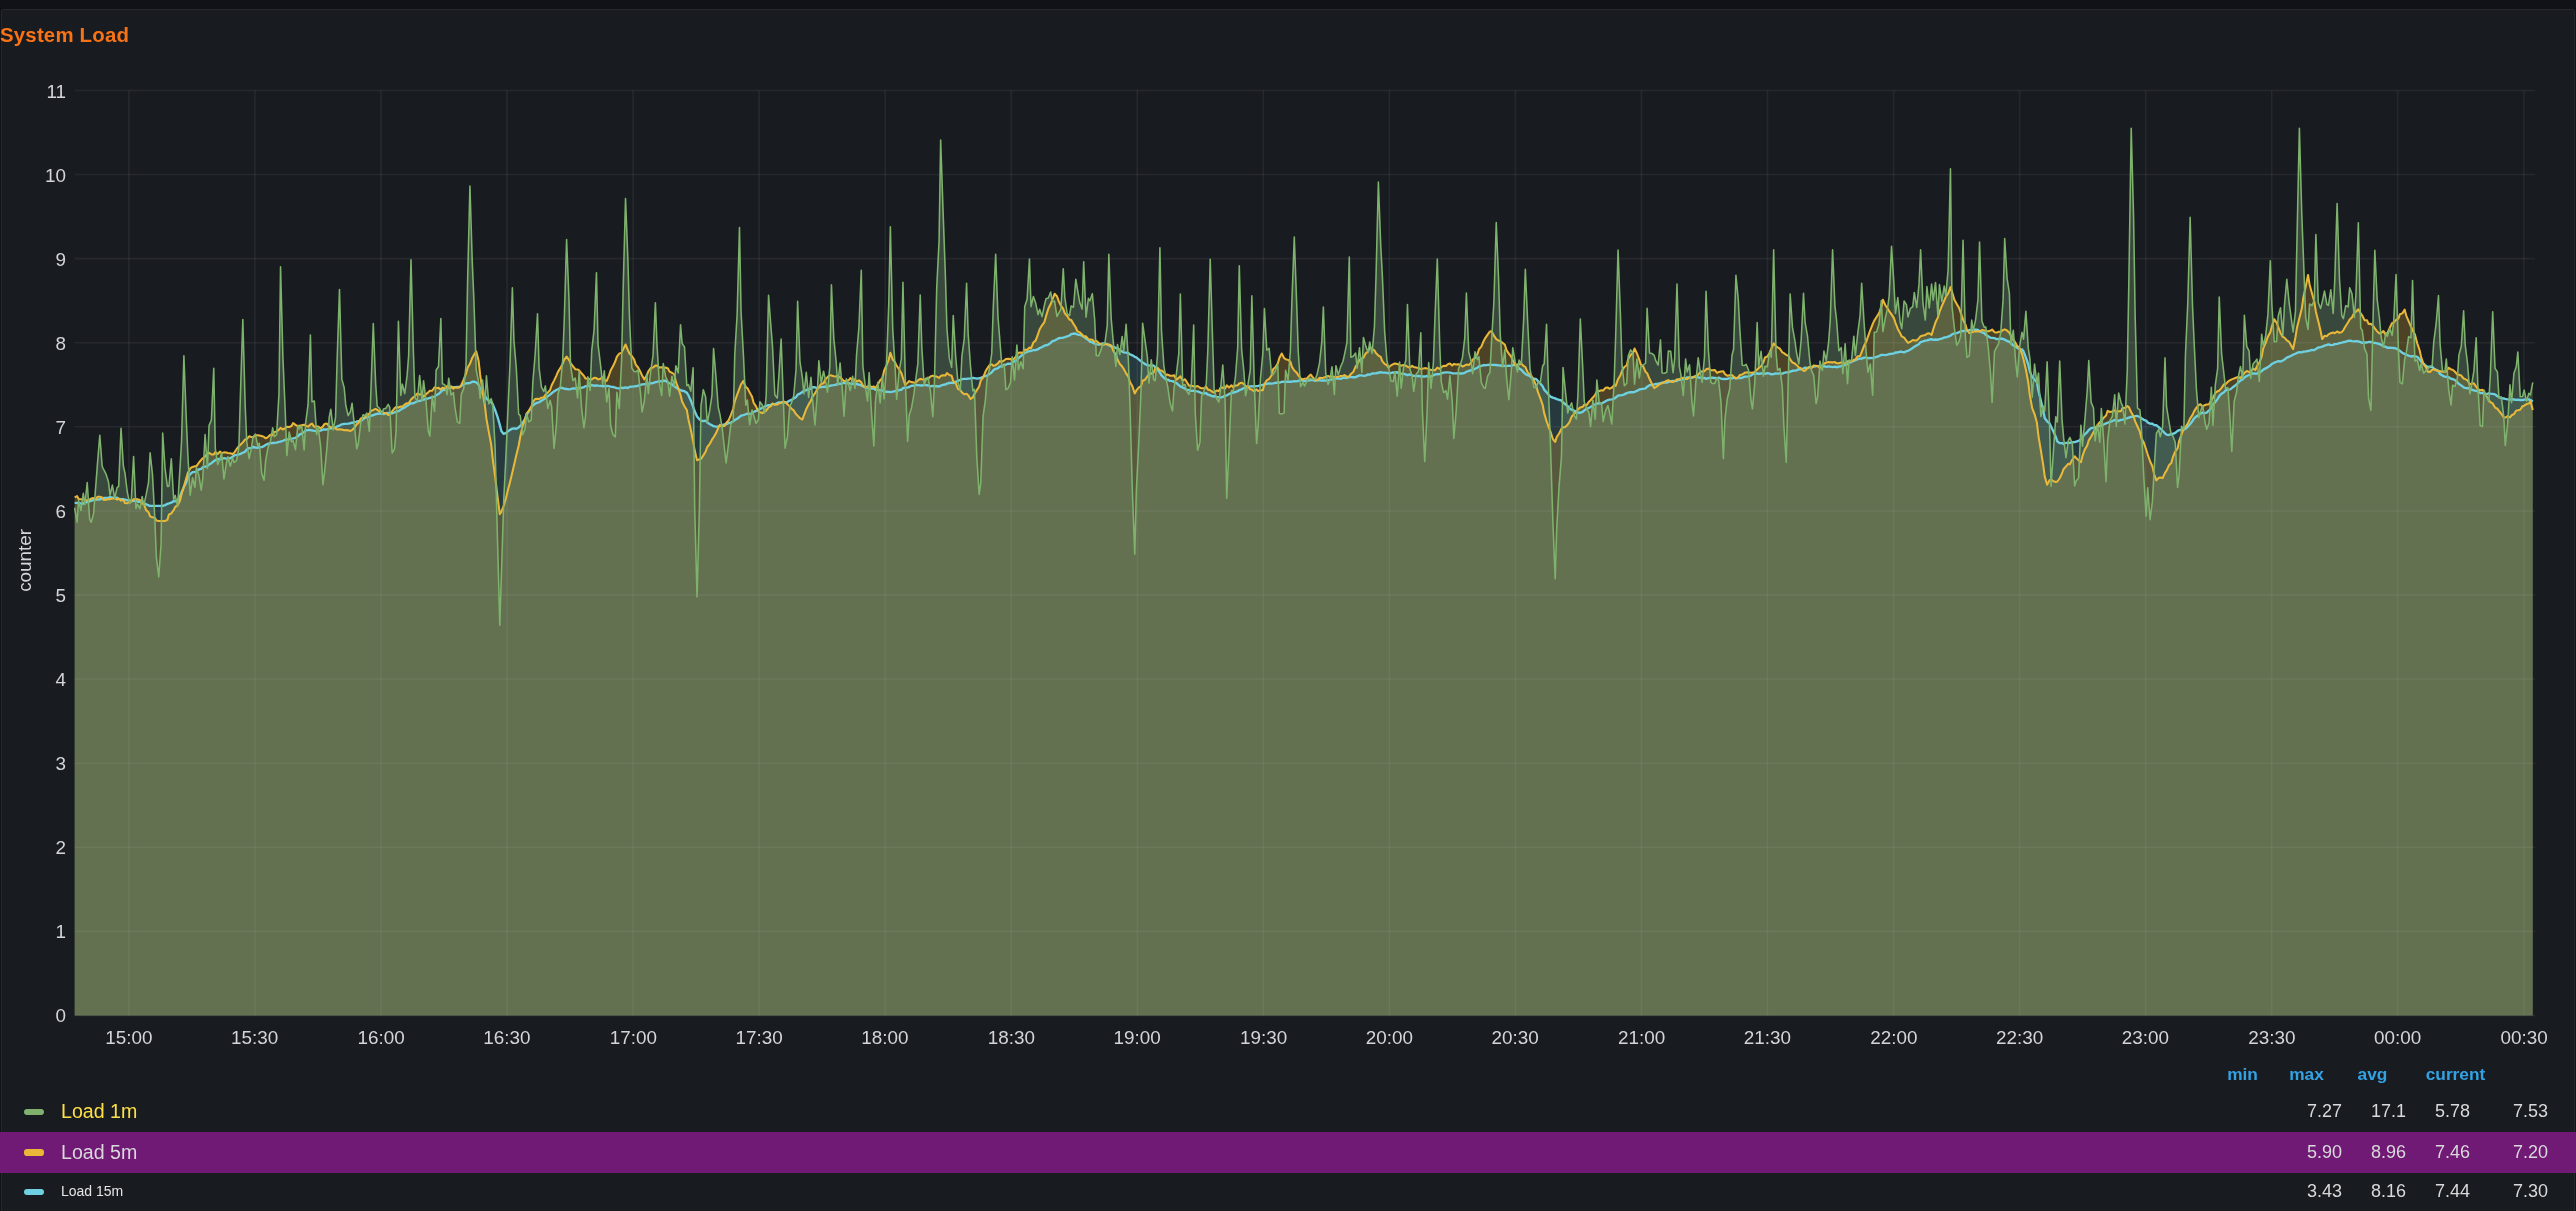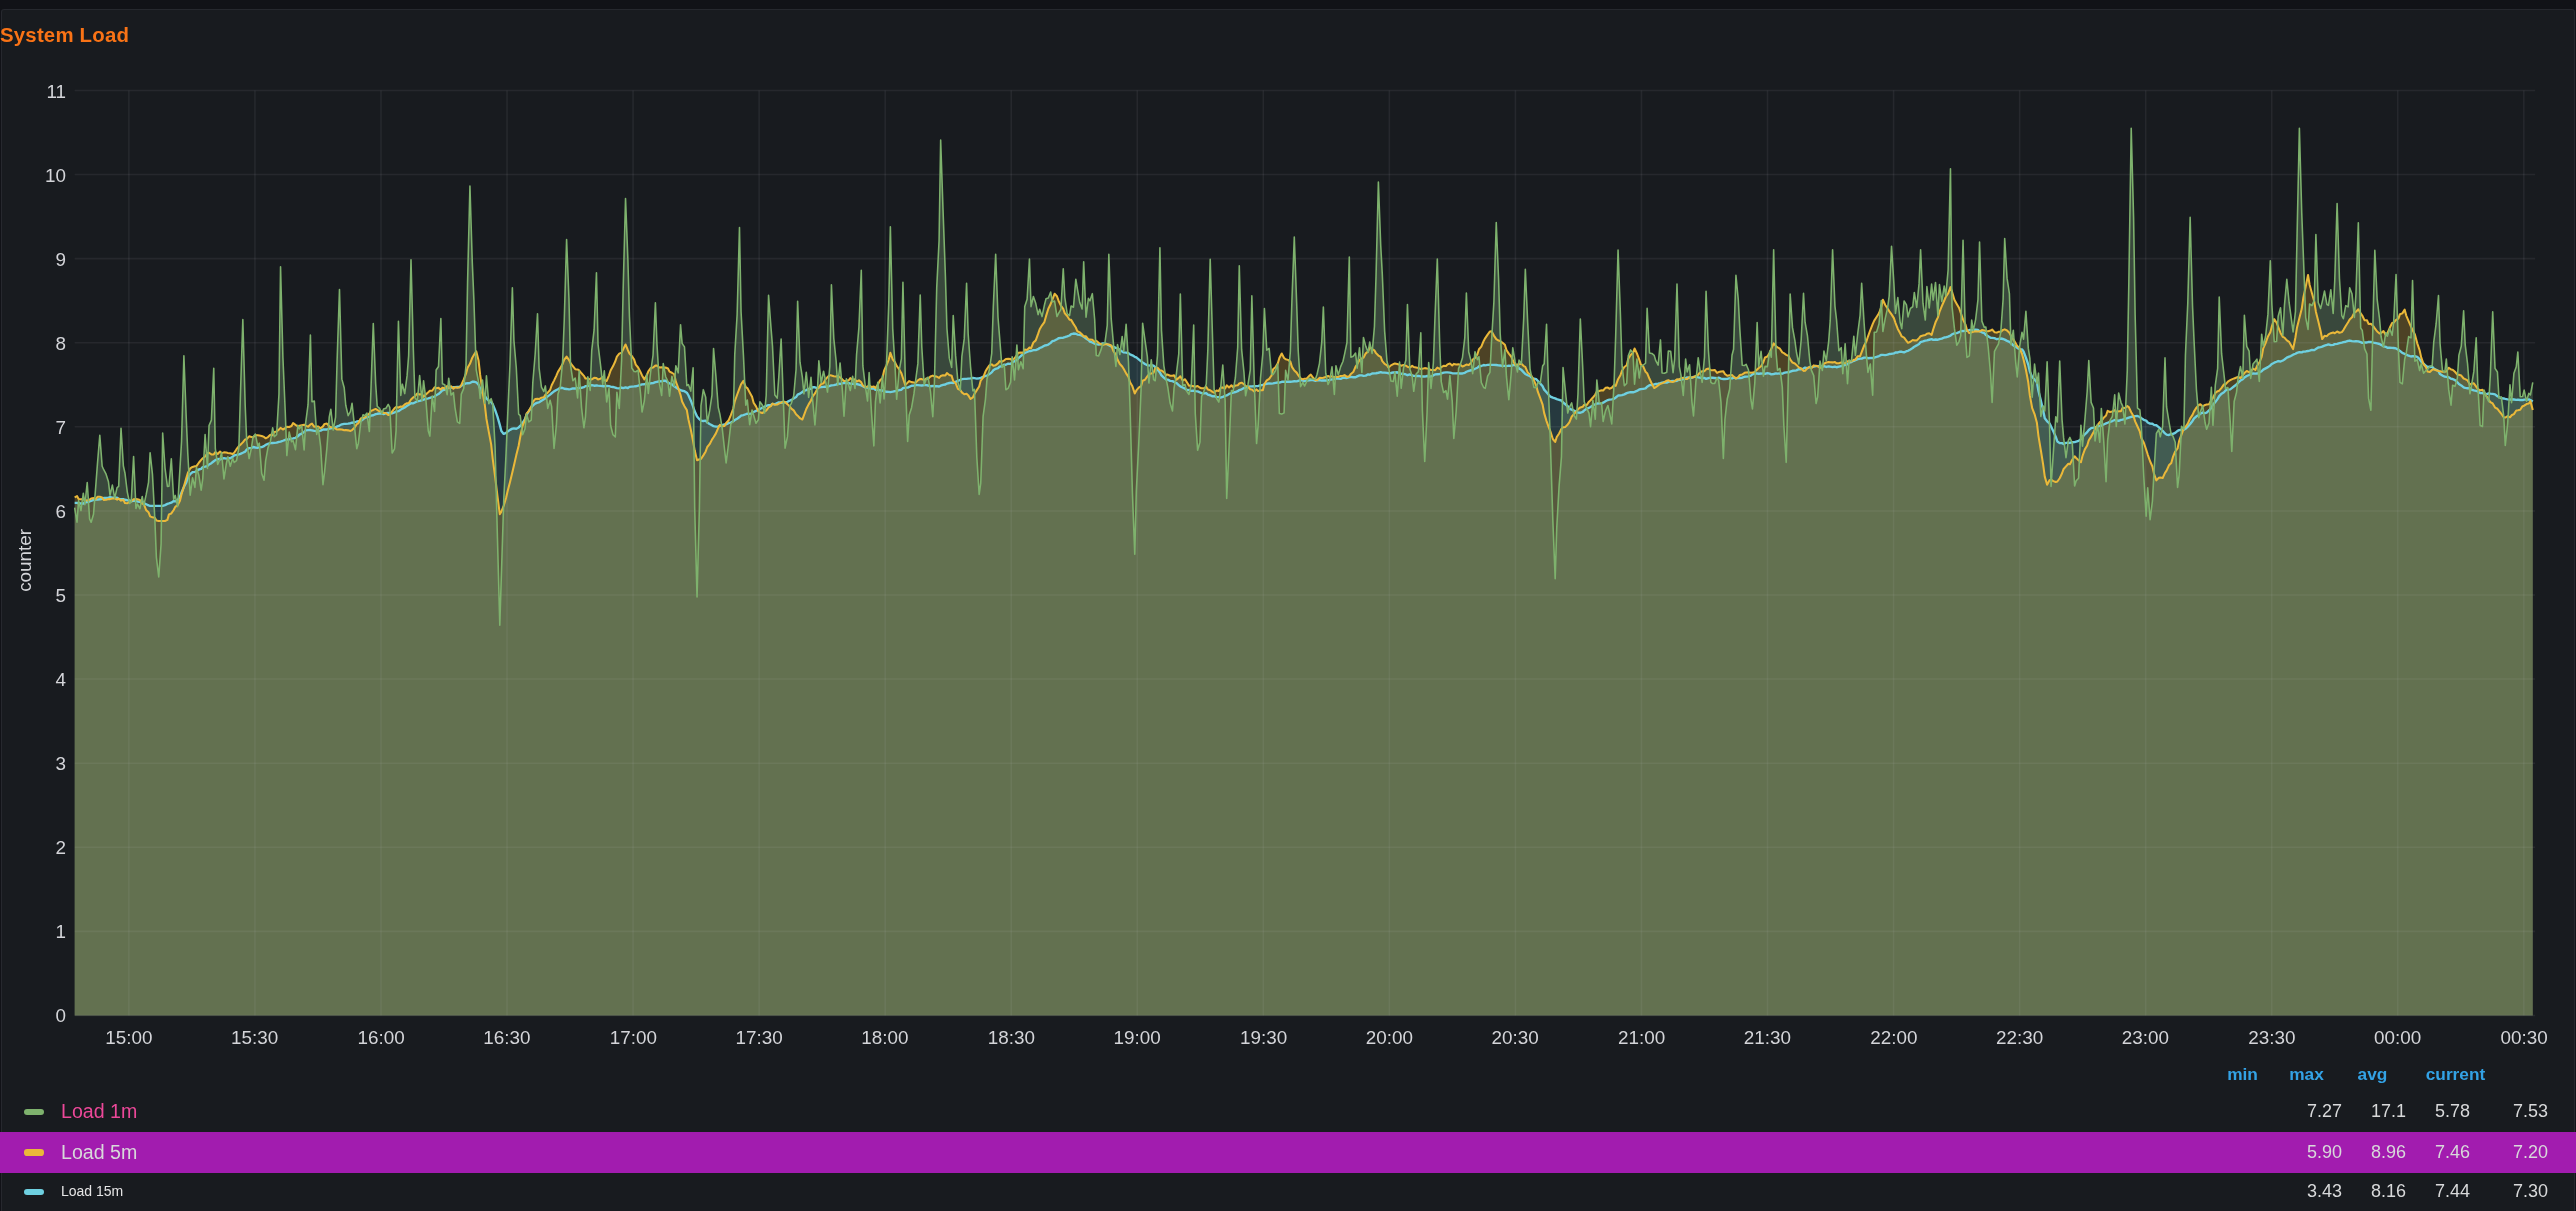--- a/index.html
+++ b/index.html
@@ -88,27 +88,27 @@
     <text transform="translate(40,713) rotate(-90)" text-anchor="middle" fill="#d4d5d9" font-family="Liberation Sans, sans-serif" font-size="24">counter</text>
   </svg>
 <div style="position:absolute;left:0;top:1056px;width:2576px;height:36px;line-height:36px">
     <div class="lh" style="left:2156px;width:173px">min</div>
     <div class="lh" style="left:2220px;width:173px">max</div>
     <div class="lh" style="left:2286px;width:173px">avg</div>
     <div class="lh" style="left:2369px;width:173px">current</div>
   </div>
 <div style="position:absolute;left:0;top:1092px;width:2576px;height:39px;">
     <span style="position:absolute;left:24px;top:16.5px;width:20.4px;height:6.3px;border-radius:3.1px;background:#7eb26d"></span>
-    <div style="position:absolute;left:61px;line-height:39px;color:#ec4899;font-size:19.6px">Load 1m</div>
+    <div style="position:absolute;left:61px;line-height:39px;color:#fde047;font-size:19.6px">Load 1m</div>
     <div class="lv" style="left:2169px;width:173px;line-height:39px">7.27</div>
     <div class="lv" style="left:2233px;width:173px;line-height:39px">17.1</div>
     <div class="lv" style="left:2297px;width:173px;line-height:39px">5.78</div>
     <div class="lv" style="left:2375px;width:173px;line-height:39px">7.53</div>
   </div>
-<div style="position:absolute;left:0;top:1132px;width:2576px;height:41px;background:#a21caf;">
+<div style="position:absolute;left:0;top:1132px;width:2576px;height:41px;background:#701a75;">
     <span style="position:absolute;left:24px;top:17.3px;width:20.4px;height:6.3px;border-radius:3.1px;background:#eab839"></span>
     <div style="position:absolute;left:61px;line-height:41px;color:#d8d9da;font-size:19.6px">Load 5m</div>
     <div class="lv" style="left:2169px;width:173px;line-height:41px">5.90</div>
     <div class="lv" style="left:2233px;width:173px;line-height:41px">8.96</div>
     <div class="lv" style="left:2297px;width:173px;line-height:41px">7.46</div>
     <div class="lv" style="left:2375px;width:173px;line-height:41px">7.20</div>
   </div>
 <div style="position:absolute;left:0;top:1172px;width:2576px;height:39px;">
     <span style="position:absolute;left:24px;top:16.5px;width:20.4px;height:6.3px;border-radius:3.1px;background:#6ed0e0"></span>
     <div style="position:absolute;left:61px;line-height:39px;color:#e5e5e5;font-size:14px">Load 15m</div>

